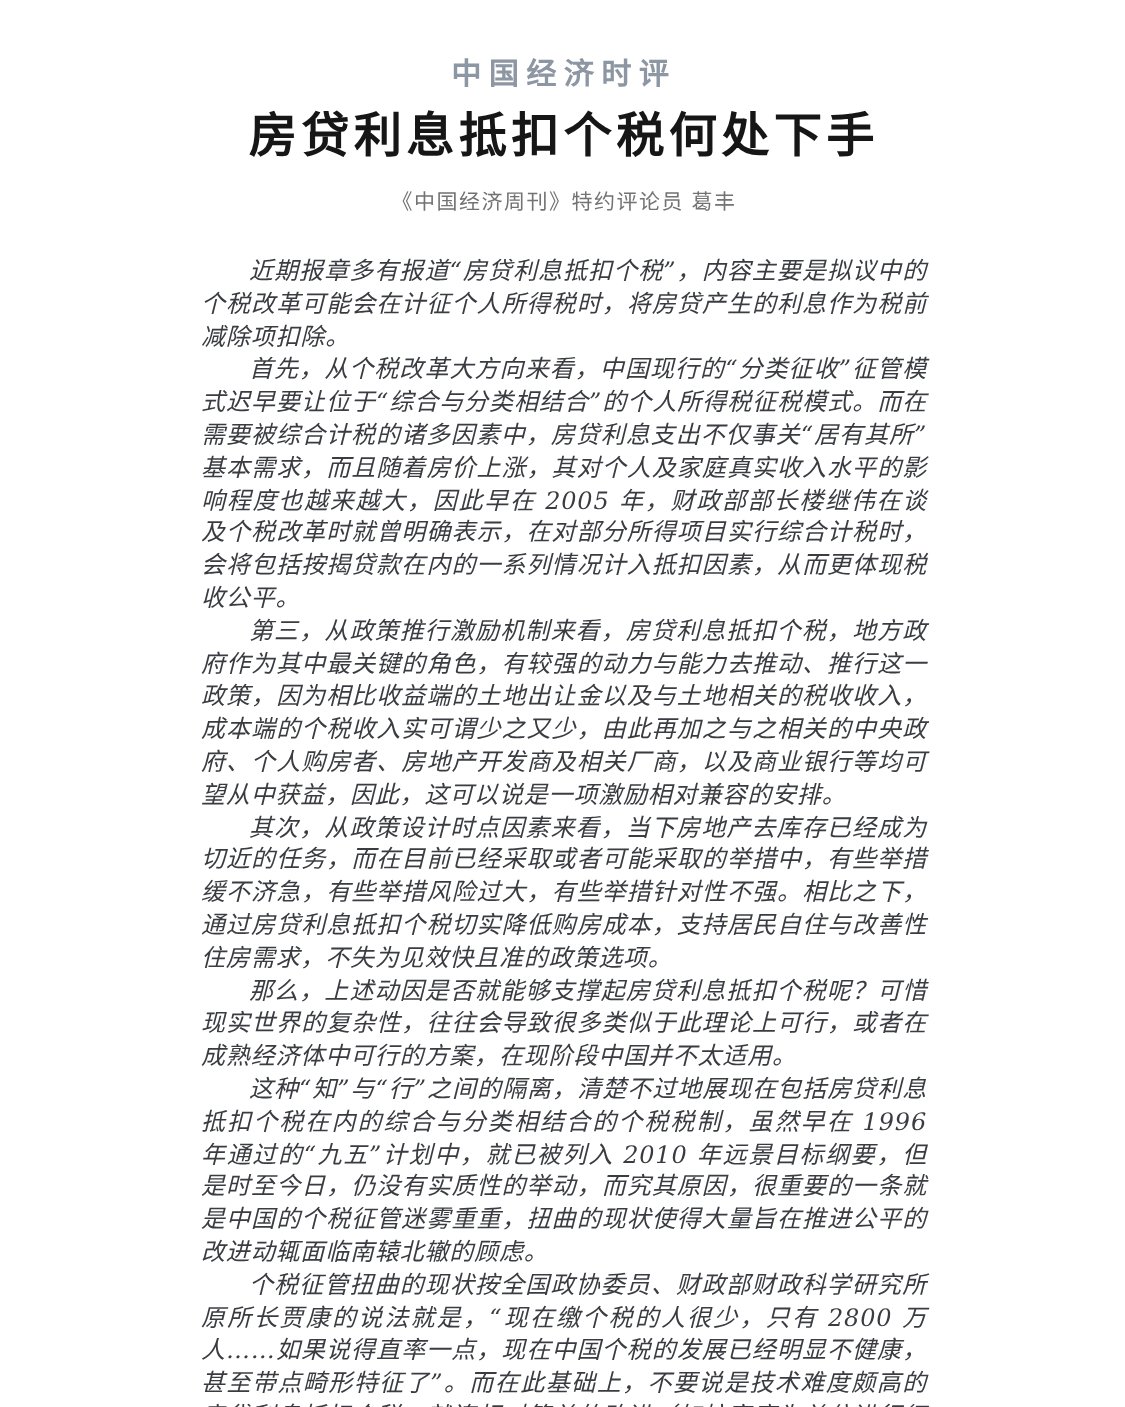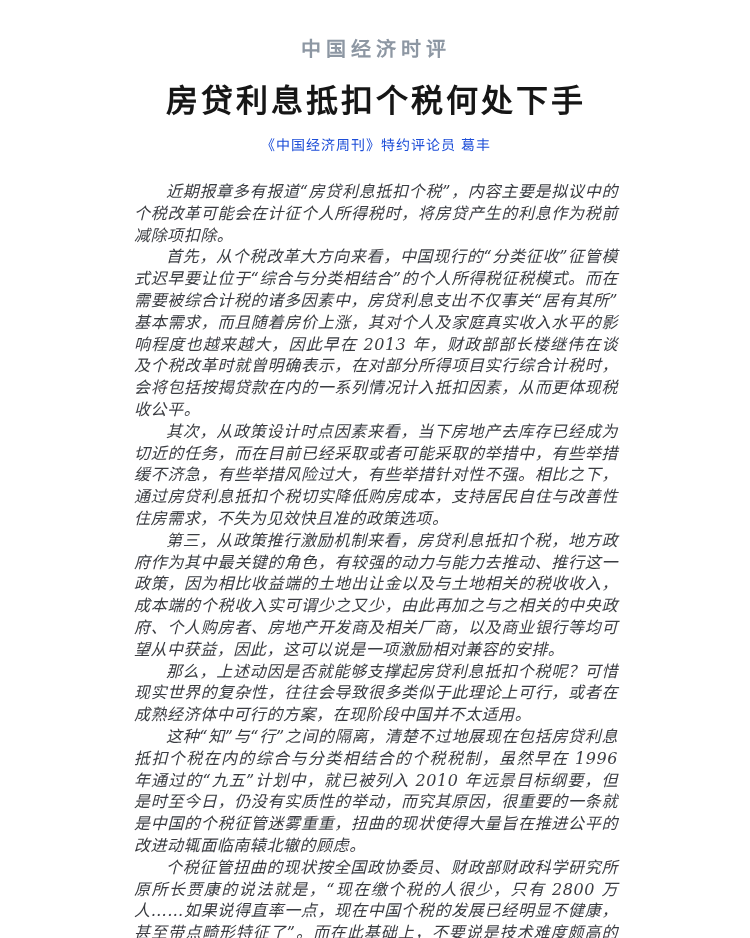--- a/index.html
+++ b/index.html
@@ -20,32 +20,32 @@
   }
   .section-label {
     text-align: center;
     color: #8d97a3;
     font-size: 20px;
     font-weight: bold;
     letter-spacing: 5px;
     line-height: 26px;
   }
   .article-title {
-    margin: 19px 0 0 0;
+    margin: 8px 0 0 0;
     text-align: center;
     color: #161616;
     font-size: 32px;
     font-weight: bold;
     letter-spacing: 3px;
     line-height: 40px;
   }
   .byline {
     margin-top: 15px;
     text-align: center;
-    color: #1d4ed8;
+    color: #737373;
     font-size: 14px;
     letter-spacing: 1px;
     line-height: 18px;
     font-family: "Liberation Sans", "DejaVu Sans", sans-serif;
   }
   .article-body {
     margin-top: 27px;
     color: #3a3c41;
     font-size: 16px;
     line-height: 21.8px;
@@ -94,20 +94,20 @@
 
 <div class="page">
   <div class="section-label">中国经济时评</div>
 
   <h1 class="article-title">房贷利息抵扣个税何处下手</h1>
 
   <div class="byline">《中国经济周刊》特约评论员 葛丰</div>
 
   <div class="article-body">
       <p class="body-para">近期报章多有报道“房贷利息抵扣个税”，内容主要是拟议中的个税改革可能会在计征个人所得税时，将房贷产生的利息作为税前减除项扣除。</p>
-      <p class="body-para">首先，从个税改革大方向来看，中国现行的“分类征收”征管模式迟早要让位于“综合与分类相结合”的个人所得税征税模式。而在需要被综合计税的诸多因素中，房贷利息支出不仅事关“居有其所”基本需求，而且随着房价上涨，其对个人及家庭真实收入水平的影响程度也越来越大，因此早在 2013 年，财政部部长楼继伟在谈及个税改革时就曾明确表示，在对部分所得项目实行综合计税时，会将包括按揭贷款在内的一系列情况计入抵扣因素，从而更体现税收公平。</p>
+      <p class="body-para">首先，从个税改革大方向来看，中国现行的“分类征收”征管模式迟早要让位于“综合与分类相结合”的个人所得税征税模式。而在需要被综合计税的诸多因素中，房贷利息支出不仅事关“居有其所”基本需求，而且随着房价上涨，其对个人及家庭真实收入水平的影响程度也越来越大，因此早在 2005 年，财政部部长楼继伟在谈及个税改革时就曾明确表示，在对部分所得项目实行综合计税时，会将包括按揭贷款在内的一系列情况计入抵扣因素，从而更体现税收公平。</p>
+      <p class="body-para">第三，从政策推行激励机制来看，房贷利息抵扣个税，地方政府作为其中最关键的角色，有较强的动力与能力去推动、推行这一政策，因为相比收益端的土地出让金以及与土地相关的税收收入，成本端的个税收入实可谓少之又少，由此再加之与之相关的中央政府、个人购房者、房地产开发商及相关厂商，以及商业银行等均可望从中获益，因此，这可以说是一项激励相对兼容的安排。</p>
       <p class="body-para">其次，从政策设计时点因素来看，当下房地产去库存已经成为切近的任务，而在目前已经采取或者可能采取的举措中，有些举措缓不济急，有些举措风险过大，有些举措针对性不强。相比之下，通过房贷利息抵扣个税切实降低购房成本，支持居民自住与改善性住房需求，不失为见效快且准的政策选项。</p>
-      <p class="body-para">第三，从政策推行激励机制来看，房贷利息抵扣个税，地方政府作为其中最关键的角色，有较强的动力与能力去推动、推行这一政策，因为相比收益端的土地出让金以及与土地相关的税收收入，成本端的个税收入实可谓少之又少，由此再加之与之相关的中央政府、个人购房者、房地产开发商及相关厂商，以及商业银行等均可望从中获益，因此，这可以说是一项激励相对兼容的安排。</p>
       <p class="body-para">那么，上述动因是否就能够支撑起房贷利息抵扣个税呢？可惜现实世界的复杂性，往往会导致很多类似于此理论上可行，或者在成熟经济体中可行的方案，在现阶段中国并不太适用。</p>
       <p class="body-para">这种“知”与“行”之间的隔离，清楚不过地展现在包括房贷利息抵扣个税在内的综合与分类相结合的个税税制，虽然早在 1996 年通过的“九五”计划中，就已被列入 2010 年远景目标纲要，但是时至今日，仍没有实质性的举动，而究其原因，很重要的一条就是中国的个税征管迷雾重重，扭曲的现状使得大量旨在推进公平的改进动辄面临南辕北辙的顾虑。</p>
       <p class="body-para">个税征管扭曲的现状按全国政协委员、财政部财政科学研究所原所长贾康的说法就是，“现在缴个税的人很少，只有 2800 万人……如果说得直率一点，现在中国个税的发展已经明显不健康，甚至带点畸形特征了”。而在此基础上，不要说是技术难度颇高的房贷利息抵扣个税，就连相对简单的改进（如按家庭为单位进行征收），往往也是无从下手，因为任何改进首要的前提，就是掌握真实并且全面的信息。中国的个税改革，尤其是结构性个税改革，需要回过头来尽快把这一基础工作补实补足。<span class="end-mark"><span class="end-mark-glyph"></span></span></p>
     </div>
 </div>
 
 </body></html>

